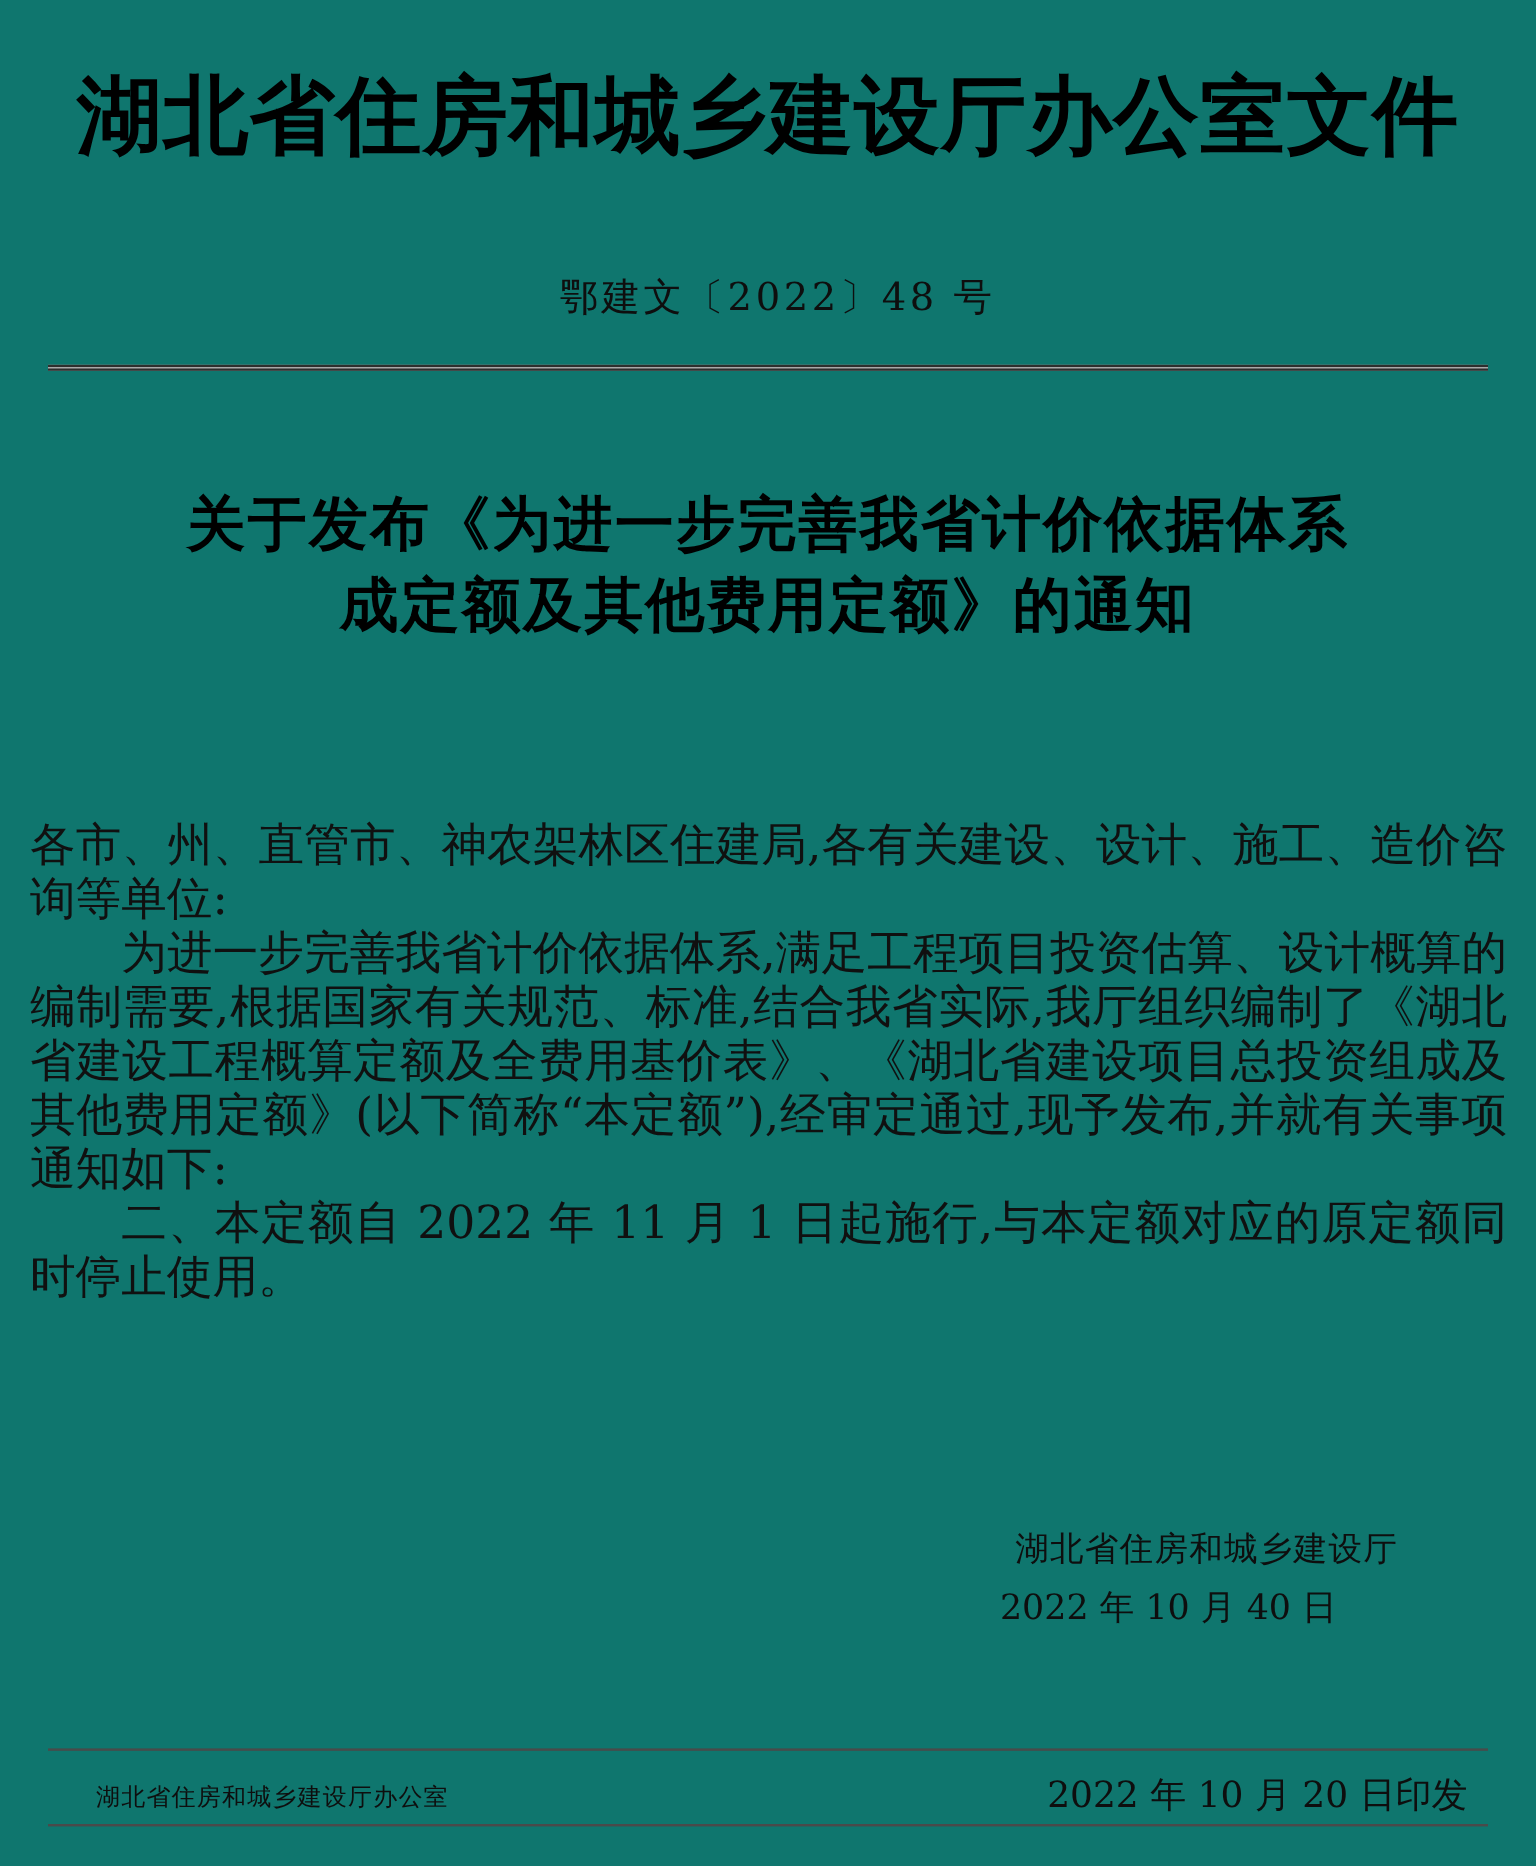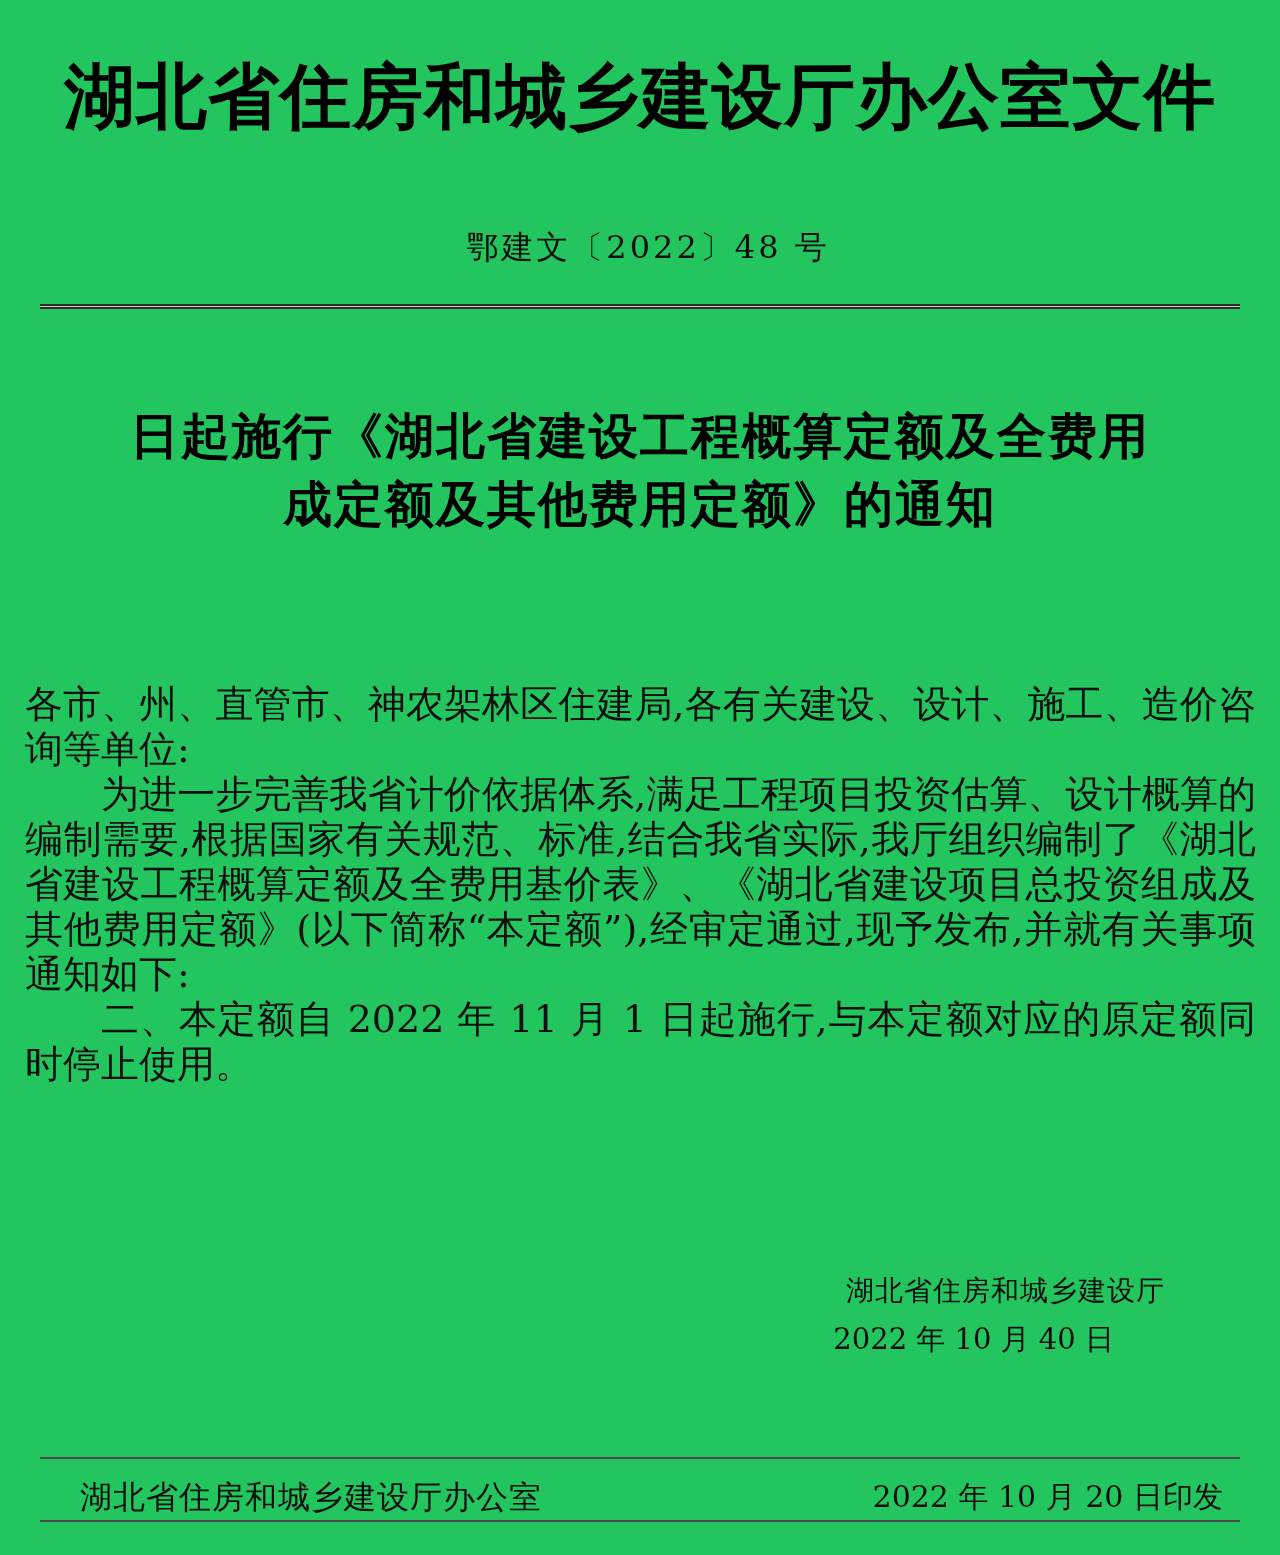--- a/index.html
+++ b/index.html
@@ -4,21 +4,21 @@
 <style>
   html, body {
     margin: 0;
     padding: 0;
     background: #ffffff;
   }
   .page {
     position: relative;
     width: 1280px;
     height: 1555px;
-    background: #22c55e;
+    background: #0f766e;
     overflow: hidden;
     font-family: "DejaVu Serif", "Liberation Serif", serif;
     color: #121212;
   }
 
   
   .org-title {
     position: absolute;
     top: 50px;
     left: 0;
@@ -122,21 +122,21 @@
     width: 1200px;
     height: 2px;
     background: #4a4a4a;
   }
   .footer-rule.top { top: 1457px; }
   .footer-rule.bottom { top: 1520px; }
   .footer-issuer {
     position: absolute;
     top: 1478px;
     left: 80px;
-    font-size: 32px;
+    font-size: 20px;
     line-height: 38px;
     letter-spacing: 1px;
     color: #0e0e0e;
     white-space: nowrap;
   }
   .footer-date {
     position: absolute;
     top: 1478px;
     right: 57px;
     font-size: 30px;
@@ -151,21 +151,21 @@
 
 <div class="page">
 
   <h1 class="org-title">湖北省住房和城乡建设厅办公室文件</h1>
 
   <div class="doc-number">鄂建文〔2022〕48 号</div>
 
   <div class="rule-main"></div>
 
   <div class="subject">
-    <div>日起施行《湖北省建设工程概算定额及全费用</div>
+    <div>关于发布《为进一步完善我省计价依据体系</div>
     <div>成定额及其他费用定额》的通知</div>
   </div>
 
   <div class="body-text">
     <p class="salutation">各市、州、直管市、神农架林区住建局,各有关建设、设计、施工、造价咨询等单位:</p>
     <p class="para">为进一步完善我省计价依据体系,满足工程项目投资估算、设计概算的编制需要,根据国家有关规范、标准,结合我省实际,我厅组织编制了《湖北省建设工程概算定额及全费用基价表》、《湖北省建设项目总投资组成及其他费用定额》(以下简称“本定额”),经审定通过,现予发布,并就有关事项通知如下:</p>
     <p class="para">二、本定额自 2022 年 11 月 1 日起施行,与本定额对应的原定额同时停止使用。</p>
   </div>
 
   <div class="sig-org">湖北省住房和城乡建设厅</div>

